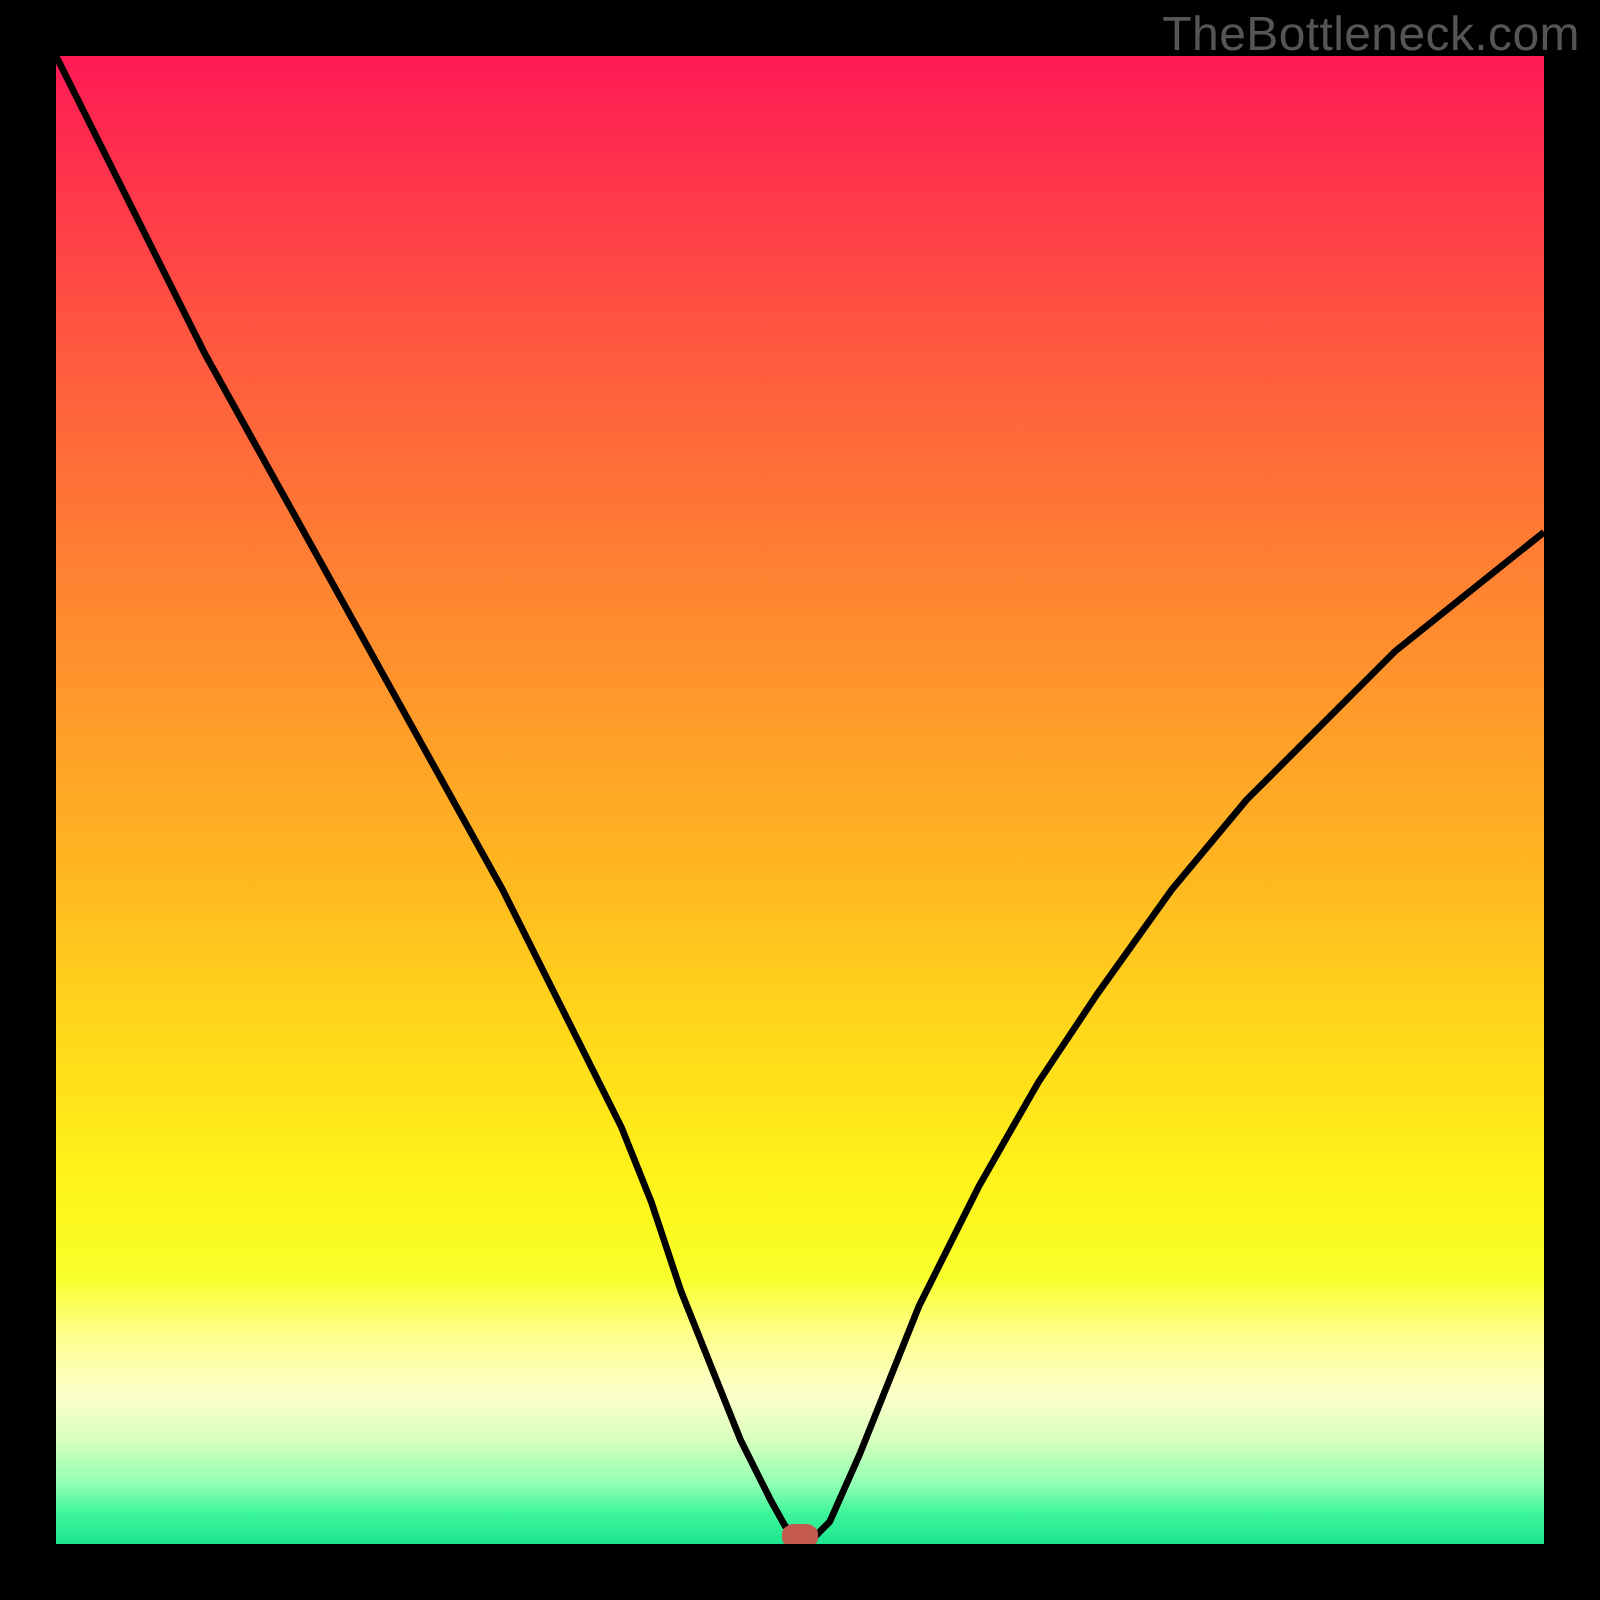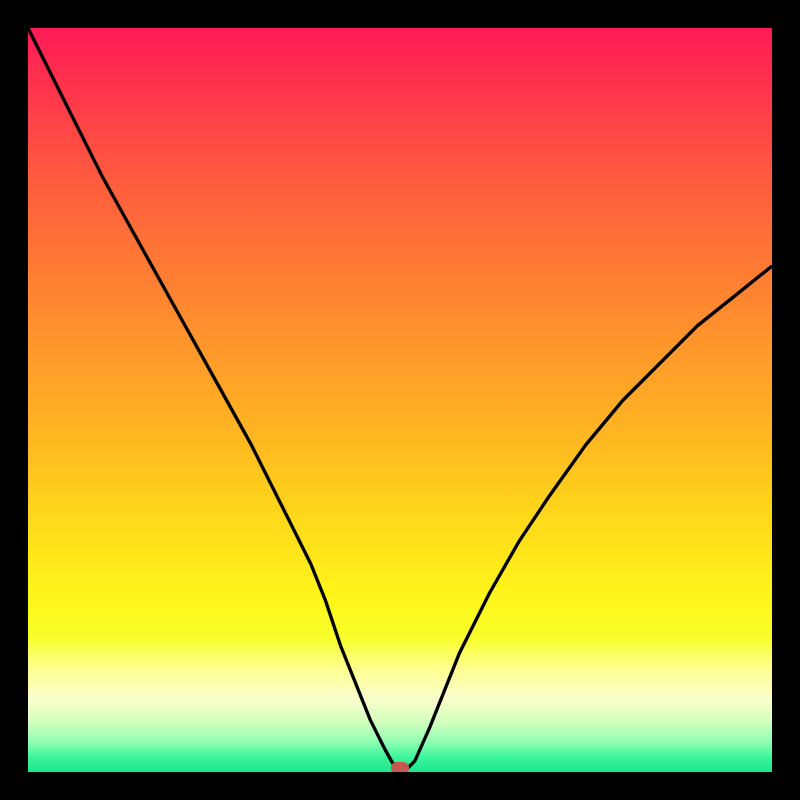--- a/index.html
+++ b/index.html
@@ -71,20 +71,21 @@
     background: #c45a4f;
     border-radius: 6px / 5px;
     transform: translate(-50%, -50%);
     z-index: 8;
   }
 </style>
 </head>
 <body>
 
 <div class="frame">
+  <div class="watermark">TheBottleneck.com</div>
 
   <div class="plot">
     <div class="gradient"></div>
 
     <svg class="curve-svg" viewBox="0 0 100 100" preserveAspectRatio="none">
       <path id="curve-path" fill="none" stroke="#000" stroke-width="0.45" vector-effect="none" d="M0.00 0.00 L5.00 10.00 L10.00 20.00 L15.00 29.00 L20.00 38.00 L25.00 47.00 L30.00 56.00 L35.00 66.00 L38.00 72.00 L40.00 77.00 L42.00 83.00 L44.00 88.00 L46.00 93.00 L48.00 97.00 L49.00 98.80 L50.00 99.50 L51.00 99.50 L52.00 98.50 L54.00 94.00 L56.00 89.00 L58.00 84.00 L62.00 76.00 L66.00 69.00 L70.00 63.00 L75.00 56.00 L80.00 50.00 L85.00 45.00 L90.00 40.00 L95.00 36.00 L100.00 32.00"></path>
     </svg>
 
     <div id="marker" class="marker" style="left: 372px; top: 740.28px;"></div>
   </div>

